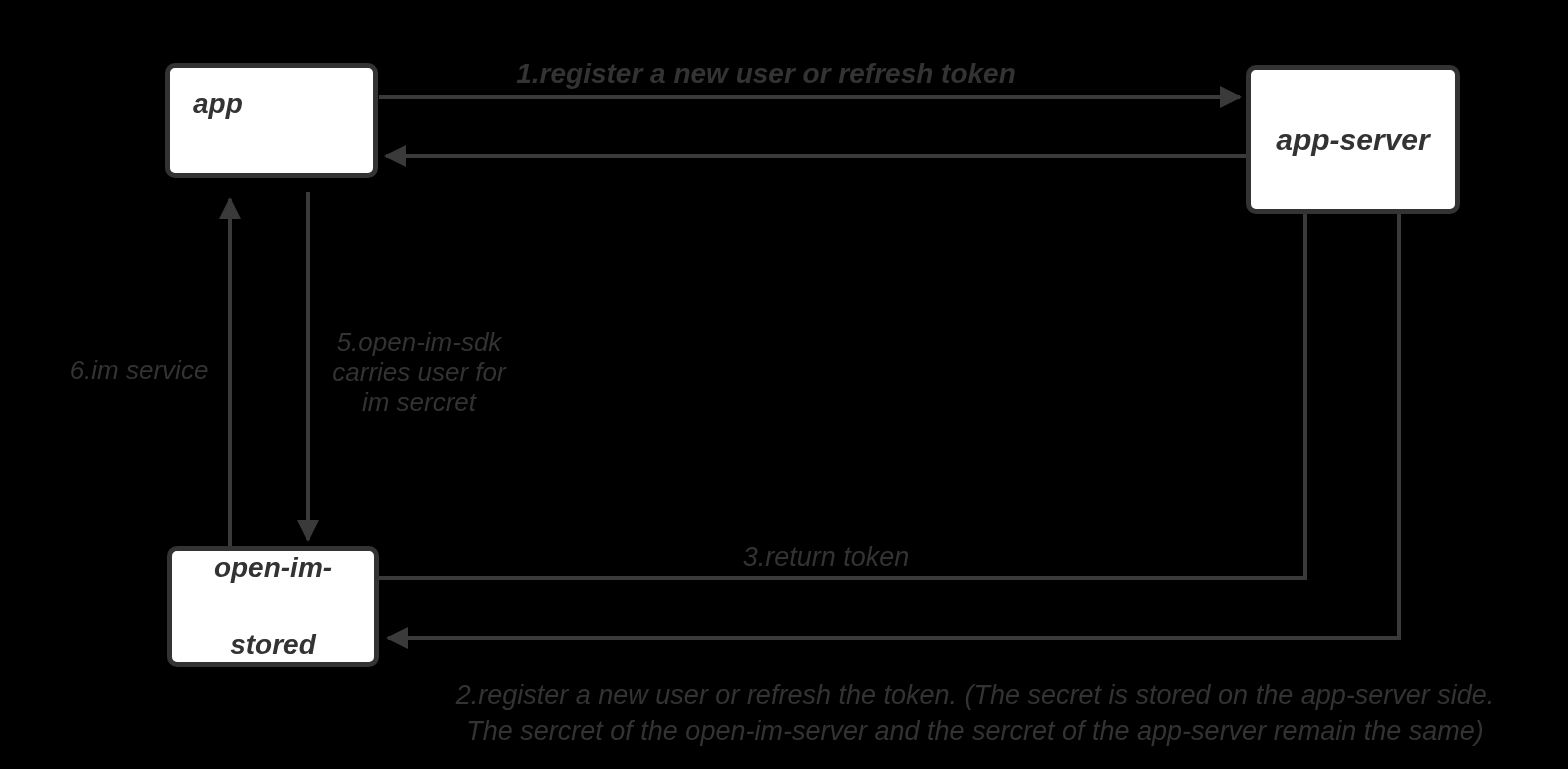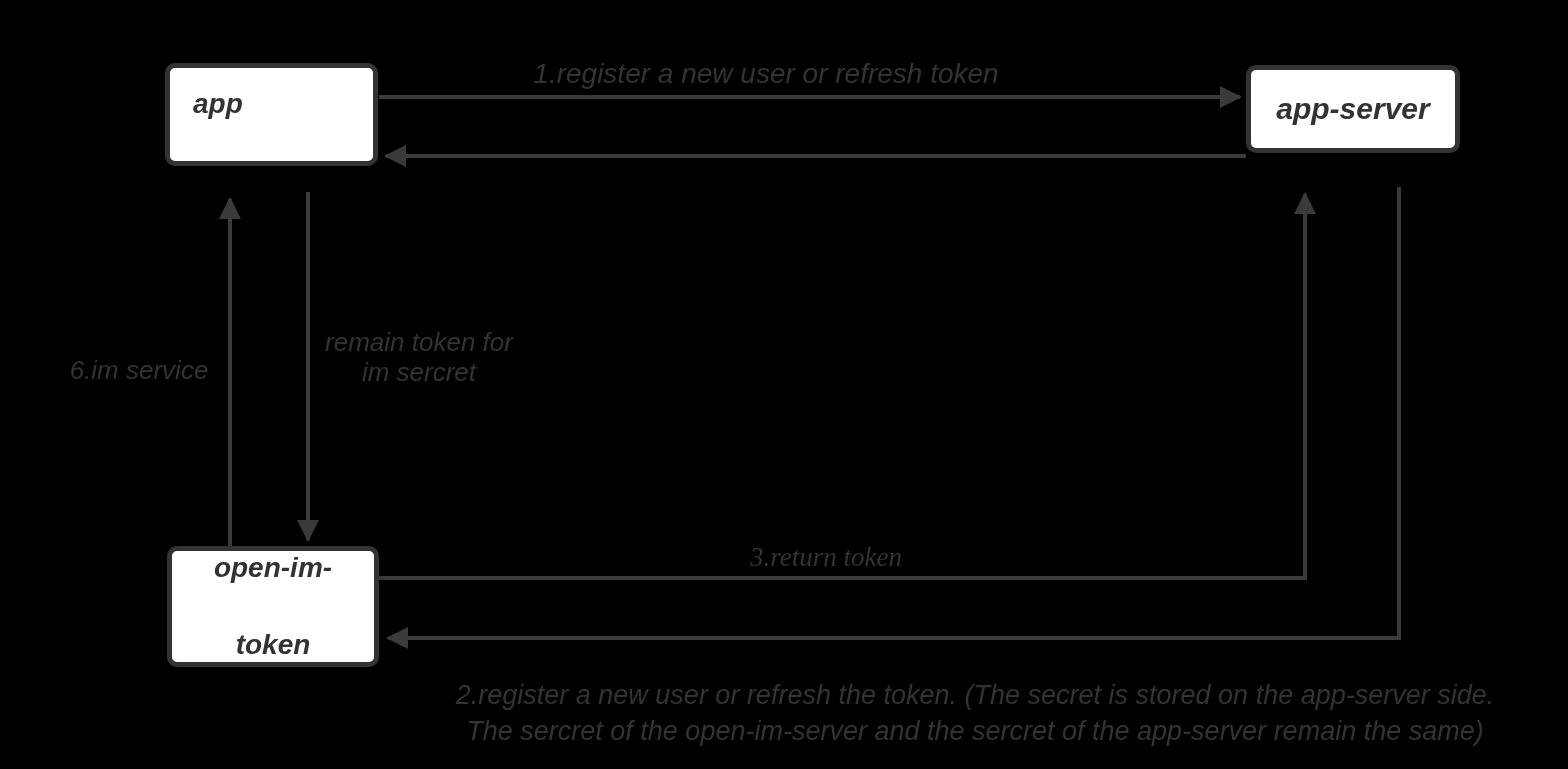--- a/index.html
+++ b/index.html
@@ -23,46 +23,46 @@
   .arrowhead-fill{fill:var(--line);}
   .node{
     position:absolute;
     box-sizing:border-box;
     background:var(--box-fill);
     border:5px solid var(--box-border);
     border-radius:10px;
     color:var(--text);
     font-weight:bold;
   }
-  .node-app{left:165px;top:63px;width:213px;height:103px;}
+  .node-app{left:165px;top:63px;width:213px;height:115px;}
   .node-app .node-label{position:absolute;left:23px;top:20px;font-size:28px;}
   .node-sdk{
     left:238px;top:115px;width:142px;height:77px;border-radius:8px;
     display:flex;flex-direction:column;align-items:center;justify-content:center;
     font-size:24px;line-height:27px;
   }
   .node-app-server{
-    left:1246px;top:65px;width:214px;height:88px;
+    left:1246px;top:65px;width:214px;height:149px;
     display:flex;align-items:center;justify-content:center;
     font-size:30px;
   }
   .node-im-server{
     left:167px;top:546px;width:212px;height:121px;
     display:flex;flex-direction:column;align-items:center;justify-content:space-between;
     font-size:28px;line-height:34px;
   }
   .edge-label{
     position:absolute;
     color:var(--text);
     text-align:center;
     font-size:27px;
   }
-  .lbl-1{left:516px;top:58px;width:500px;font-size:28px;}
+  .lbl-1{left:516px;top:58px;width:500px;font-size:28px;font-weight:bold;}
   .lbl-4{left:635px;top:168px;width:300px;}
-  .lbl-3{left:676px;top:542px;width:300px;font-family:Liberation Serif, serif;}
+  .lbl-3{left:676px;top:542px;width:300px;}
   .lbl-6{left:39px;top:355px;width:200px;font-size:26px;font-style:italic;}
   .lbl-5{left:308px;top:327px;width:222px;font-size:26px;line-height:30px;}
   .lbl-2{left:420px;top:657px;width:1110px;line-height:36px;margin-top:20px;}
 </style>
 </head>
 <body>
 
 <div class="canvas">
 
   <svg class="arrow-layer" width="1568" height="769" viewBox="0 0 1568 769" xmlns="http://www.w3.org/2000/svg">
@@ -83,30 +83,31 @@
     <span class="node-label">app</span>
   </div>
 
 
   <div class="node node-app-server">
     <span>app-server</span>
   </div>
 
   <div class="node node-im-server">
     <span>open-im-</span>
-    <span>token</span>
+    <span>stored</span>
   </div>
 
   <div class="edge-label lbl-1">1.register a new user or refresh token</div>
 
 
   <div class="edge-label lbl-6">6.im service</div>
 
   <div class="edge-label lbl-5">
-    <div>remain token for</div>
+    <div>5.open-im-sdk</div>
+    <div>carries user for</div>
     <div>im sercret</div>
   </div>
 
   <div class="edge-label lbl-3">3.return token</div>
 
   <div class="edge-label lbl-2">
     <div>2.register a new user or refresh the token. (The secret is stored on the app-server side.</div>
     <div>The sercret of the open-im-server and the sercret of the app-server remain the same)</div>
   </div>
 

